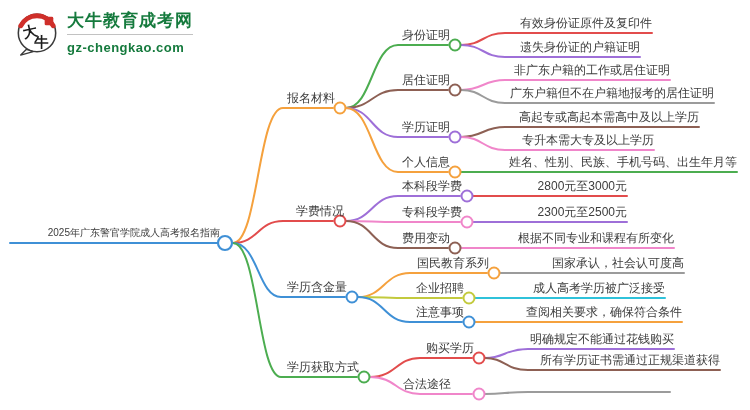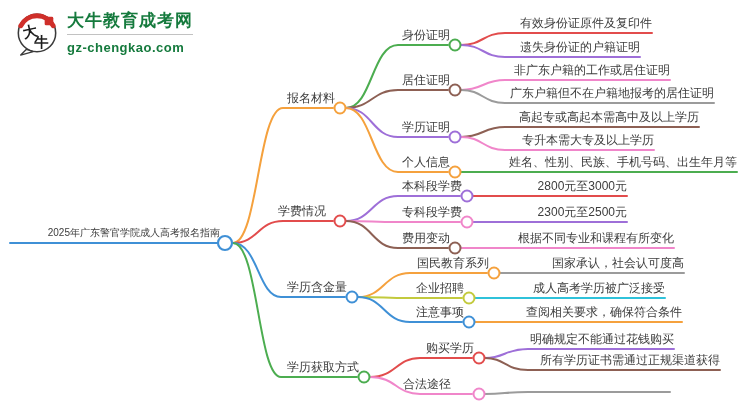--- a/index.html
+++ b/index.html
@@ -97,21 +97,21 @@
     </svg>
     <div class="logo-text">
       <div class="logo-name">大牛教育成考网</div>
       <div class="logo-url">gz-chengkao.com</div>
     </div>
   </div>
 
   <div class="node root-label" style="left:6px;top:225px;width:214px">2025年广东警官学院成人高考报名指南</div>
 
   <div class="node" style="left:281px;top:91px;width:54px">报名材料</div>
-  <div class="node" style="left:272px;top:204px;width:54px">学费情况</div>
+  <div class="node" style="left:290px;top:204px;width:54px">学费情况</div>
   <div class="node" style="left:279px;top:280px;width:68px">学历含金量</div>
   <div class="node" style="left:279px;top:360px;width:80px">学历获取方式</div>
 
   <div class="node" style="left:396px;top:28px;width:54px">身份证明</div>
   <div class="node" style="left:396px;top:73px;width:54px">居住证明</div>
   <div class="node" style="left:396px;top:120px;width:54px">学历证明</div>
   <div class="node" style="left:396px;top:155px;width:54px">个人信息</div>
 
   <div class="node" style="left:503px;top:16px;width:149px">有效身份证原件及复印件</div>
   <div class="node" style="left:503px;top:40px;width:137px">遗失身份证的户籍证明</div>

